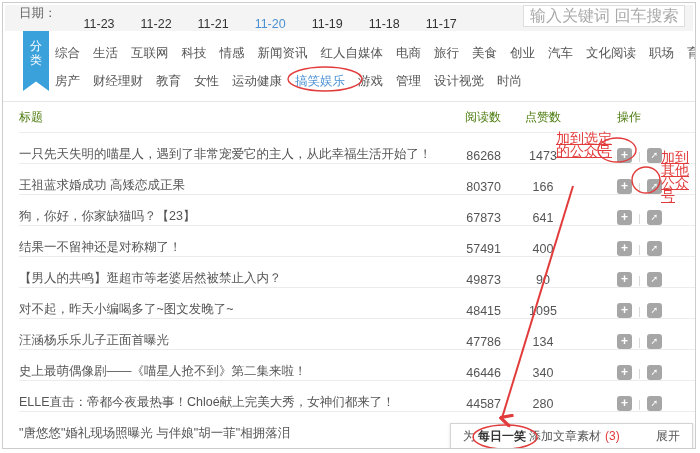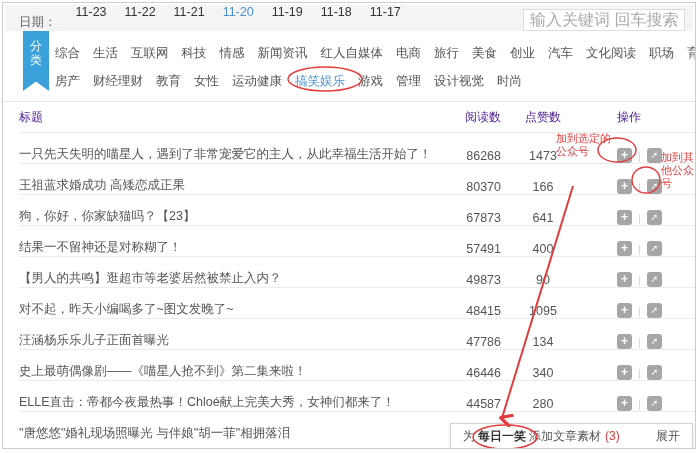--- a/index.html
+++ b/index.html
@@ -1,55 +1,55 @@
 <!DOCTYPE html>
 <html><head>
 <meta charset="utf-8">
 <style>
   html,body{margin:0;padding:0;background:#fff;}
   body{width:700px;height:453px;font-family:"Liberation Sans","DejaVu Sans",sans-serif;position:relative;overflow:hidden;}
   .page{position:absolute;left:2px;top:2px;width:694px;height:447px;border:1px solid #cccccc;background:#fff;box-sizing:border-box;overflow:hidden;}
 
   
-  .date-bar{margin:2px 2px 0 2px;height:26px;background:#f4f4f4;display:flex;align-items:flex-end;padding:0 8px 0 14px;font-size:12.5px;color:#444;}
+  .date-bar{margin:2px 2px 0 2px;height:26px;background:#f4f4f4;display:flex;align-items:flex-start;padding:0 8px 0 14px;font-size:12.5px;color:#444;gap:8px;}
   .date-label{color:#666;margin-right:10px;}
   .date-item{margin:12px 9px;cursor:pointer;color:#333;}
   .date-item.active{color:#4a90d2;}
   .search-input{margin-left:auto;width:148px;height:18px;border:1px solid #ddd;background:#fff;font-size:16px;color:#666;padding:1px 6px;outline:none;font-family:"Liberation Sans",sans-serif;}
   .search-input::placeholder{color:#aaa;}
 
   
   .cat-section{position:relative;padding:8px 10px 6px 52px;background:#fff;}
   .ribbon{position:absolute;left:20px;top:0;width:26px;height:60px;background:#3ba1da;color:#fff;text-align:center;font-size:12px;line-height:14px;padding-top:8px;box-sizing:border-box;clip-path:polygon(0 0,100% 0,100% 100%,50% 84%,0 100%);}
   .cat-row{display:flex;flex-wrap:nowrap;align-items:center;height:28px;font-size:12.5px;color:#555;}
   .cat-item{margin-right:13px;white-space:nowrap;cursor:pointer;}
   .cat-item.active{color:#4a90d2;}
 
   
   .table{border-top:1px solid #e6e6e6;padding:0 0 0 16px;}
-  .thead{display:flex;align-items:center;height:30px;font-size:12px;color:#4c1d95;}
+  .thead{display:flex;align-items:center;height:30px;font-size:12px;color:#4d7c0f;}
   .trow{display:flex;align-items:flex-end;height:30px;border-top:1px solid #ececec;font-size:12.5px;color:#555;}
   .trow:first-of-type{border-top:none;}
   .c-title{flex:1;white-space:nowrap;overflow:hidden;}
   .c-reads{width:60px;text-align:right;}
   .c-likes{width:84px;text-align:center;}
   .c-ops{width:110px;padding-left:32px;box-sizing:border-box;display:flex;align-items:center;}
   .icon-btn{width:15px;height:15px;background:#a6a6a6;border-radius:3px;color:#fff;display:inline-flex;align-items:center;justify-content:center;font-weight:bold;cursor:pointer;}
   .plus-glyph{font-size:12px;line-height:1;margin-top:-1px;}
   .share-glyph{font-size:9px;line-height:1;}
   .op-sep{color:#d5d5d5;margin:0 6px;font-size:11px;}
 
   
   .bottom-bar{position:absolute;left:447px;top:420px;right:2px;height:26px;background:#fff;border:1px solid #d4d4d4;box-shadow:0 1px 3px rgba(0,0,0,.12);display:flex;align-items:center;padding:0 12px;font-size:12px;color:#555;box-sizing:border-box;}
   .bb-account{font-weight:bold;color:#333;margin:0 3px;}
   .bb-count{color:#e23b3b;margin-left:4px;}
   .bb-expand{margin-left:auto;cursor:pointer;color:#555;}
 
   
-  .anno{position:absolute;color:#e23b3b;font-size:11px;line-height:13px;z-index:5;}
+  .anno{position:absolute;color:#e23b3b;font-size:14px;line-height:13px;z-index:5;text-decoration:underline;}
   .anno-1{left:553px;top:129px;width:58px;}
   .anno-2{left:658px;top:148px;width:35px;}
   .overlay{position:absolute;left:-3px;top:-3px;width:700px;height:453px;pointer-events:none;z-index:6;}
 </style>
 </head>
 <body>
 
 <div class="page">
 
   <div class="date-bar">

